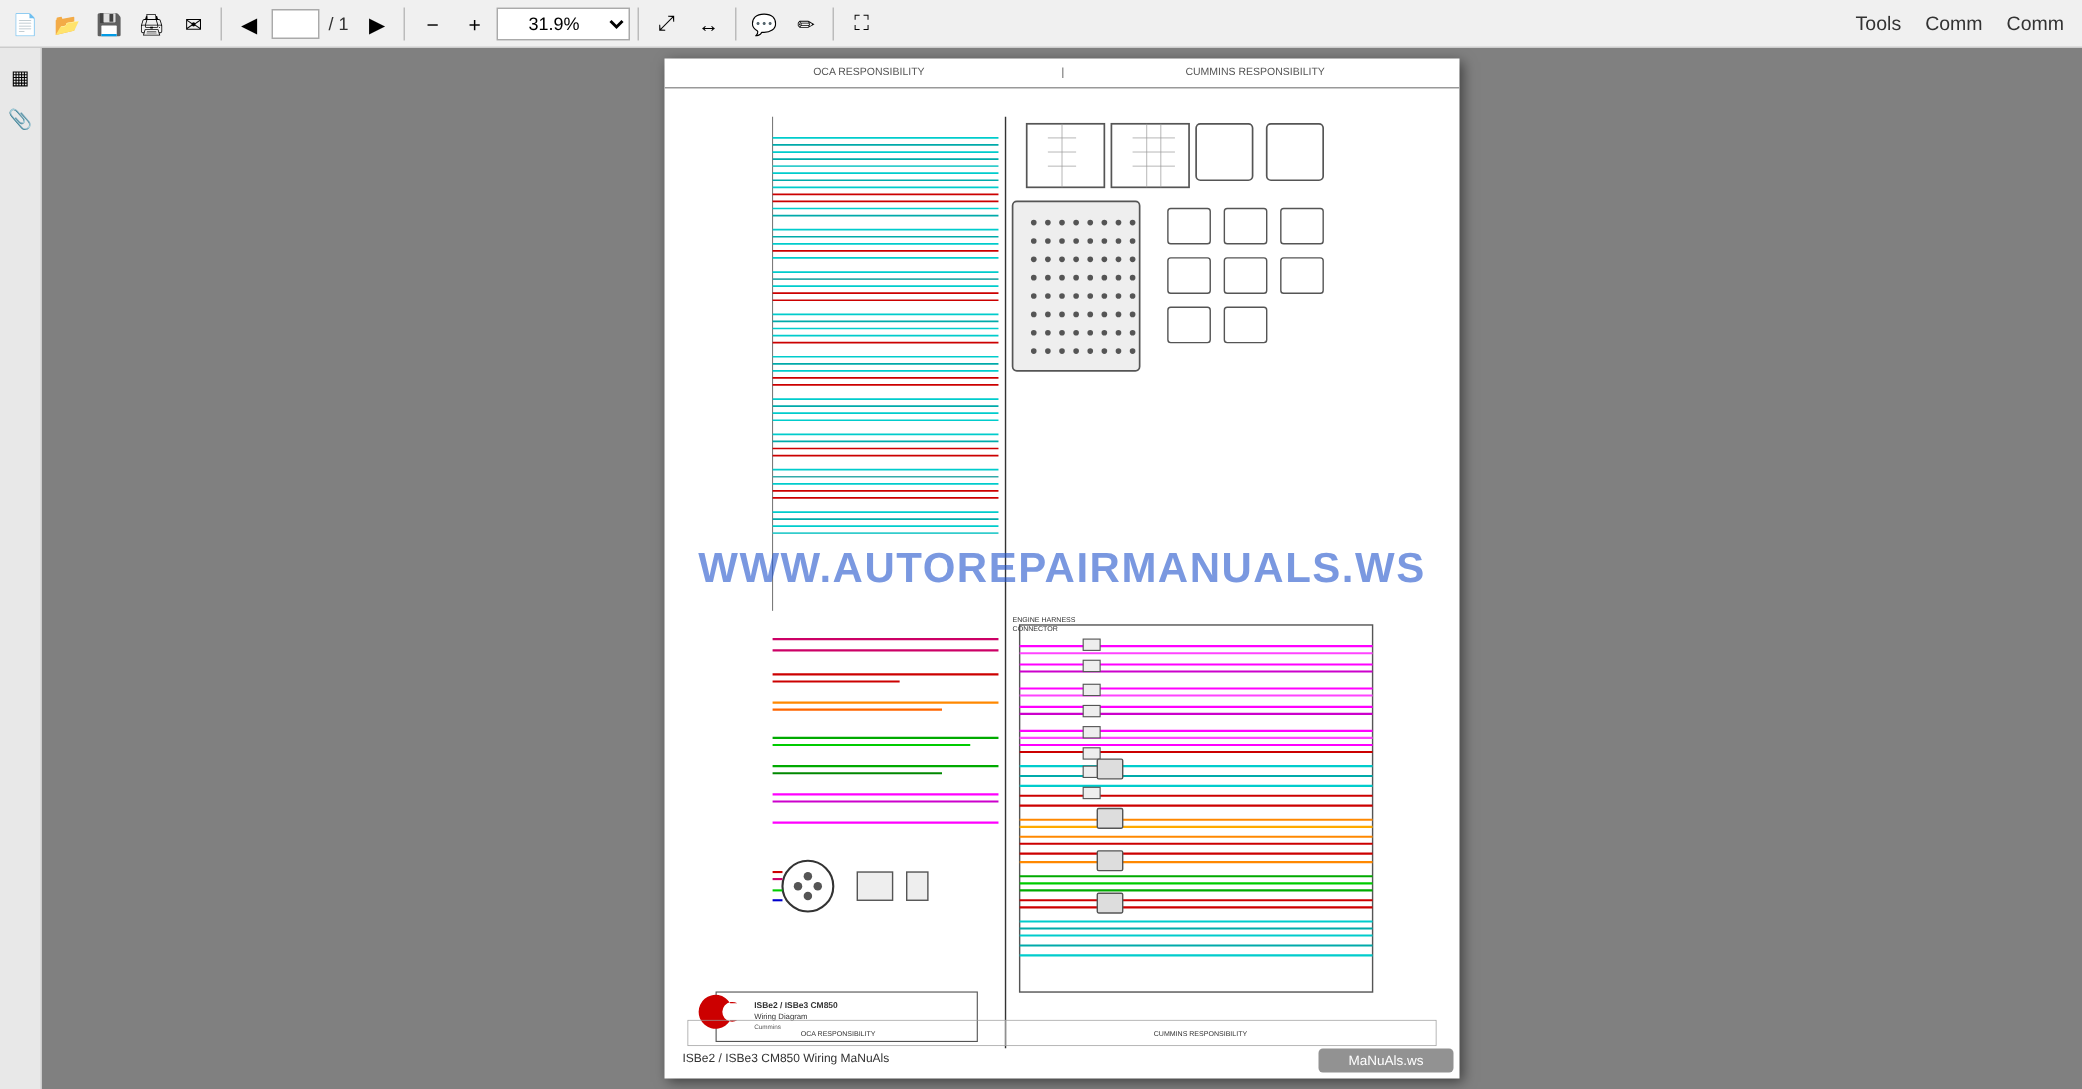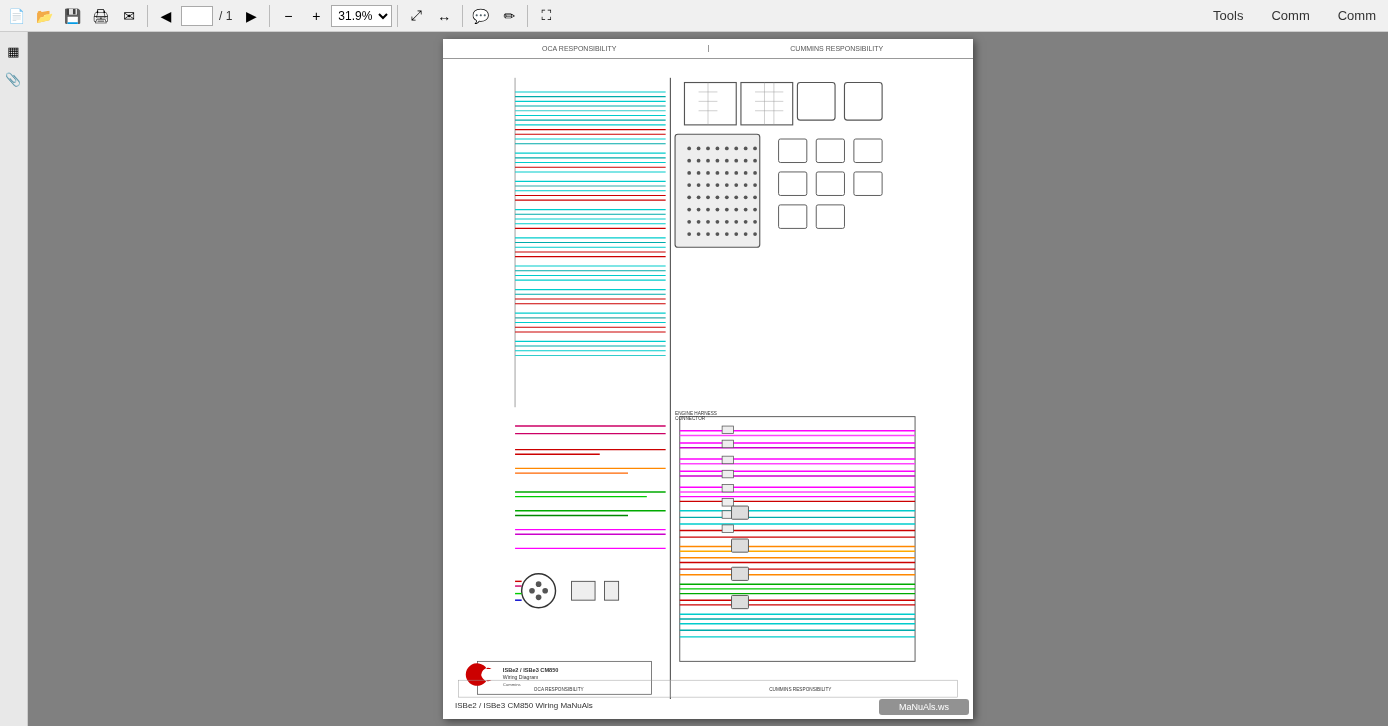--- a/index.html
+++ b/index.html
@@ -38,29 +38,28 @@
     }
     .page-info {
       font-size: 12px;
       color: #333;
       padding: 0 4px;
     }
     .zoom-select {
       height: 22px;
       font-size: 12px;
       border: 1px solid #aaa;
-      padding: 0 2px;
+      padding: 0 16px;
       background: white;
       cursor: pointer;
     }
     .toolbar-right {
       margin-left: auto;
       display: flex;
       align-items: center;
-      gap: 12px;
     }
     .toolbar-right-btn {
       font-size: 13px;
       color: #333;
       cursor: pointer;
       padding: 4px 8px;
       border: none;
       background: transparent;
     }
 
@@ -238,20 +237,21 @@
 <div id="main-content">
   <div id="doc-page">
     
     
     <div class="doc-header">
       <div class="doc-header-left">OCA RESPONSIBILITY</div>
       <div class="doc-header-right">CUMMINS RESPONSIBILITY</div>
     </div>
 
     
+    <div class="watermark">WWW.AUTOREPAIRMANUALS.WS</div>
 
     
     <svg class="wiring-svg" viewBox="0 0 530 680" xmlns="http://www.w3.org/2000/svg" style="margin-top:20px; height: calc(100% - 40px);">
 
       <line x1="60" y1="20" x2="60" y2="370" stroke="#333" stroke-width="0.5"></line>
 
       <line x1="60" y1="35" x2="220" y2="35" stroke="#00cccc" stroke-width="1.2"></line>
       <line x1="60" y1="40" x2="220" y2="40" stroke="#00aaaa" stroke-width="1.2"></line>
       <line x1="60" y1="45" x2="220" y2="45" stroke="#00cccc" stroke-width="1.2"></line>
       <line x1="60" y1="50" x2="220" y2="50" stroke="#00aaaa" stroke-width="1.2"></line>

